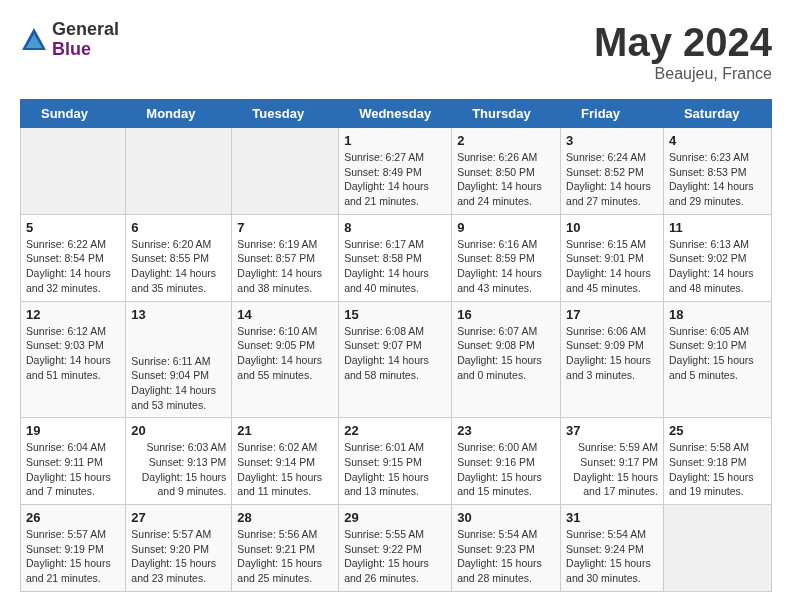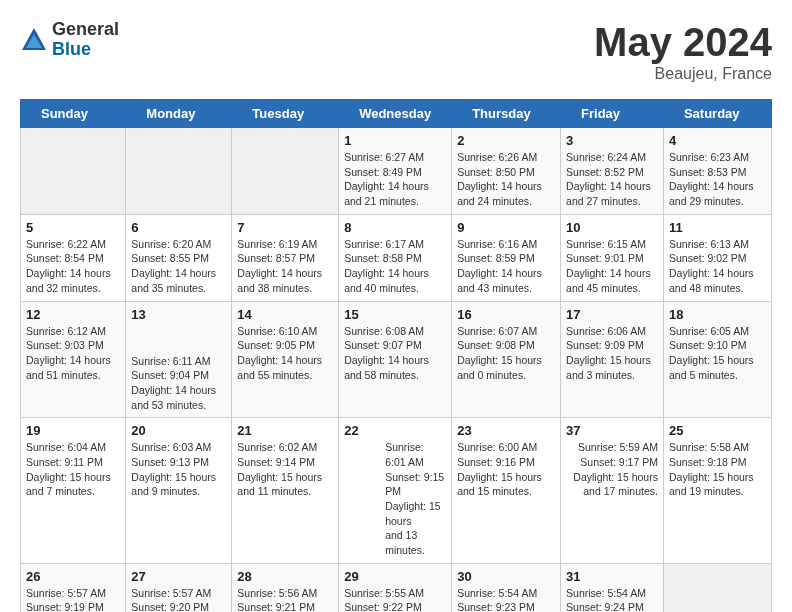--- a/index.html
+++ b/index.html
@@ -26,21 +26,21 @@
       line-height: 1.1;
     }
     .logo-general {
       font-size: 18px;
       font-weight: bold;
       color: #333;
     }
     .logo-blue {
       font-size: 18px;
       font-weight: bold;
-      color: #0369a1;
+      color: #701a75;
     }
     .logo-icon {
       width: 28px;
       height: 28px;
       margin-right: 4px;
     }
     .title-block {
       text-align: right;
     }
     .month-title {
@@ -267,35 +267,35 @@
       <tr>
         <td>
           <span class="day-number">19</span>
           <div class="day-info" style="white-space: pre-line;">Sunrise: 6:04 AM
 Sunset: 9:11 PM
 Daylight: 15 hours
 and 7 minutes.</div>
         </td>
         <td>
           <span class="day-number">20</span>
-          <div class="day-info" style="white-space: pre-line;">Sunrise: 6:03 AM
+          <div class="day-info" style="white-space: pre-line; text-align: right;">Sunrise: 6:03 AM
 Sunset: 9:13 PM
 Daylight: 15 hours
 and 9 minutes.</div>
         </td>
         <td>
           <span class="day-number">21</span>
           <div class="day-info" style="white-space: pre-line;">Sunrise: 6:02 AM
 Sunset: 9:14 PM
 Daylight: 15 hours
 and 11 minutes.</div>
         </td>
         <td>
           <span class="day-number">22</span>
-          <div class="day-info" style="white-space: pre-line; margin-left: 41px;">Sunrise: 6:01 AM
+          <div class="day-info" style="white-space: pre-line;">Sunrise: 6:01 AM
 Sunset: 9:15 PM
 Daylight: 15 hours
 and 13 minutes.</div>
         </td>
         <td>
           <span class="day-number">23</span>
           <div class="day-info" style="white-space: pre-line;">Sunrise: 6:00 AM
 Sunset: 9:16 PM
 Daylight: 15 hours
 and 15 minutes.</div>

